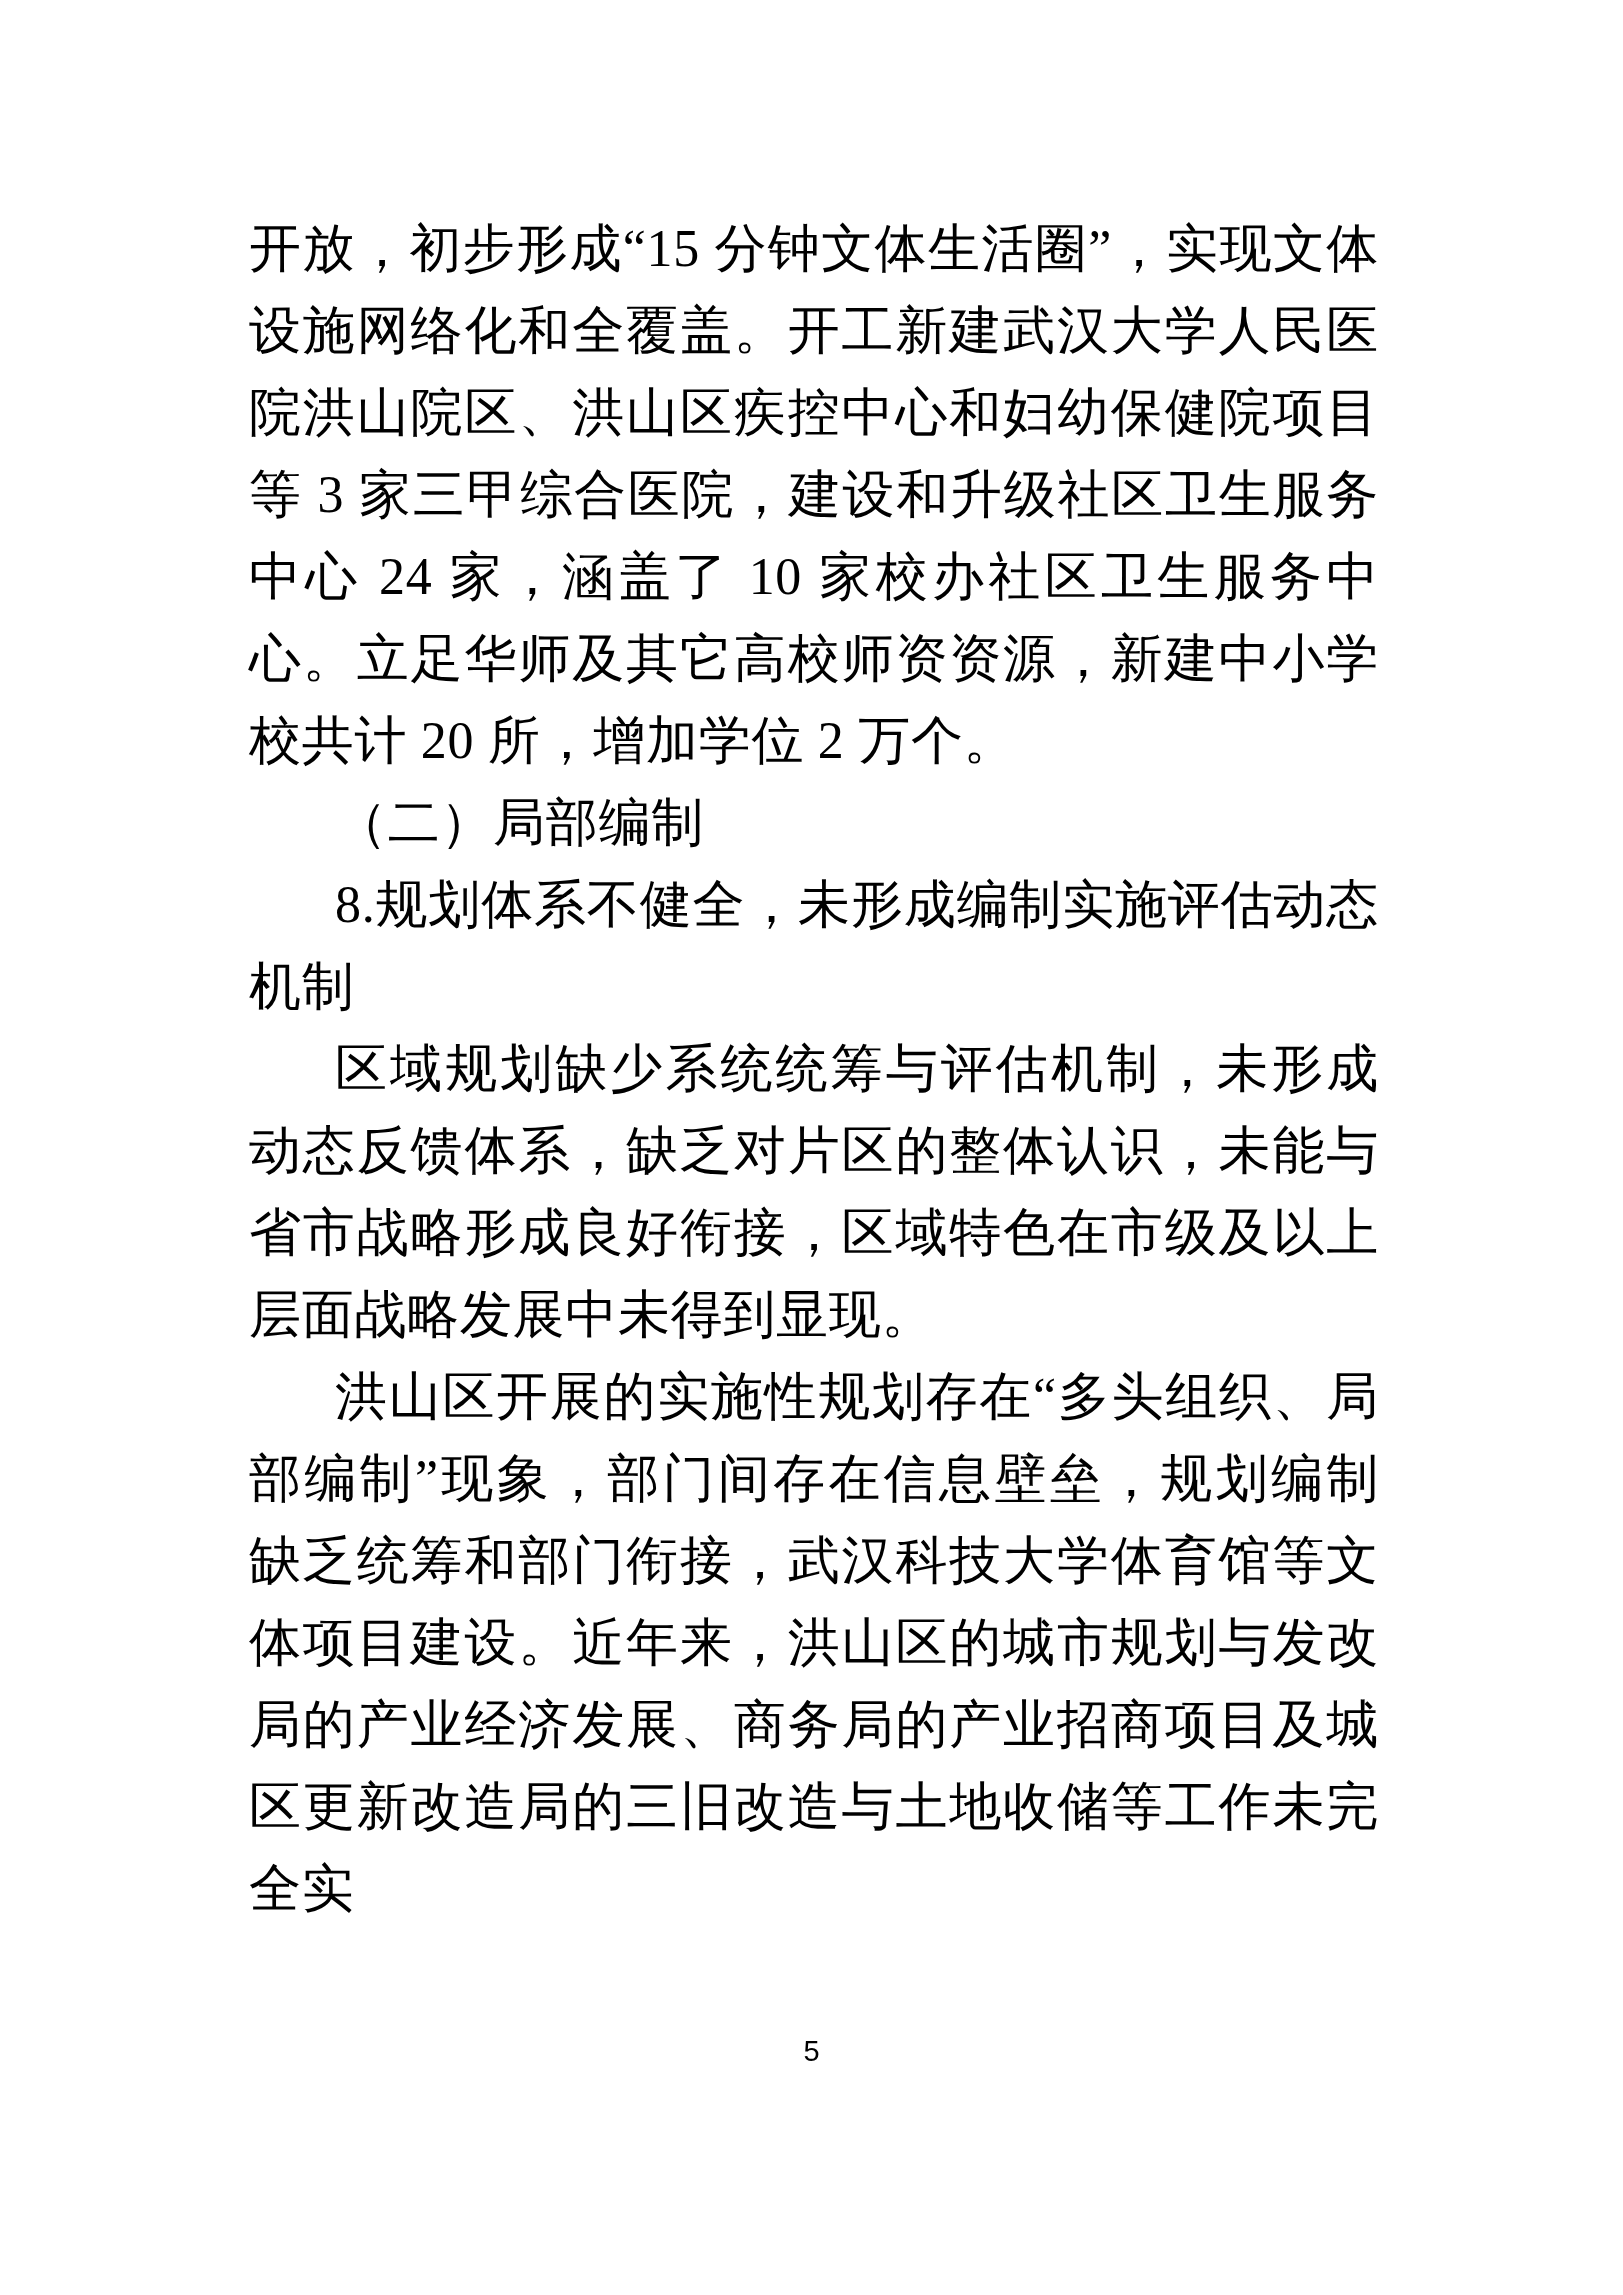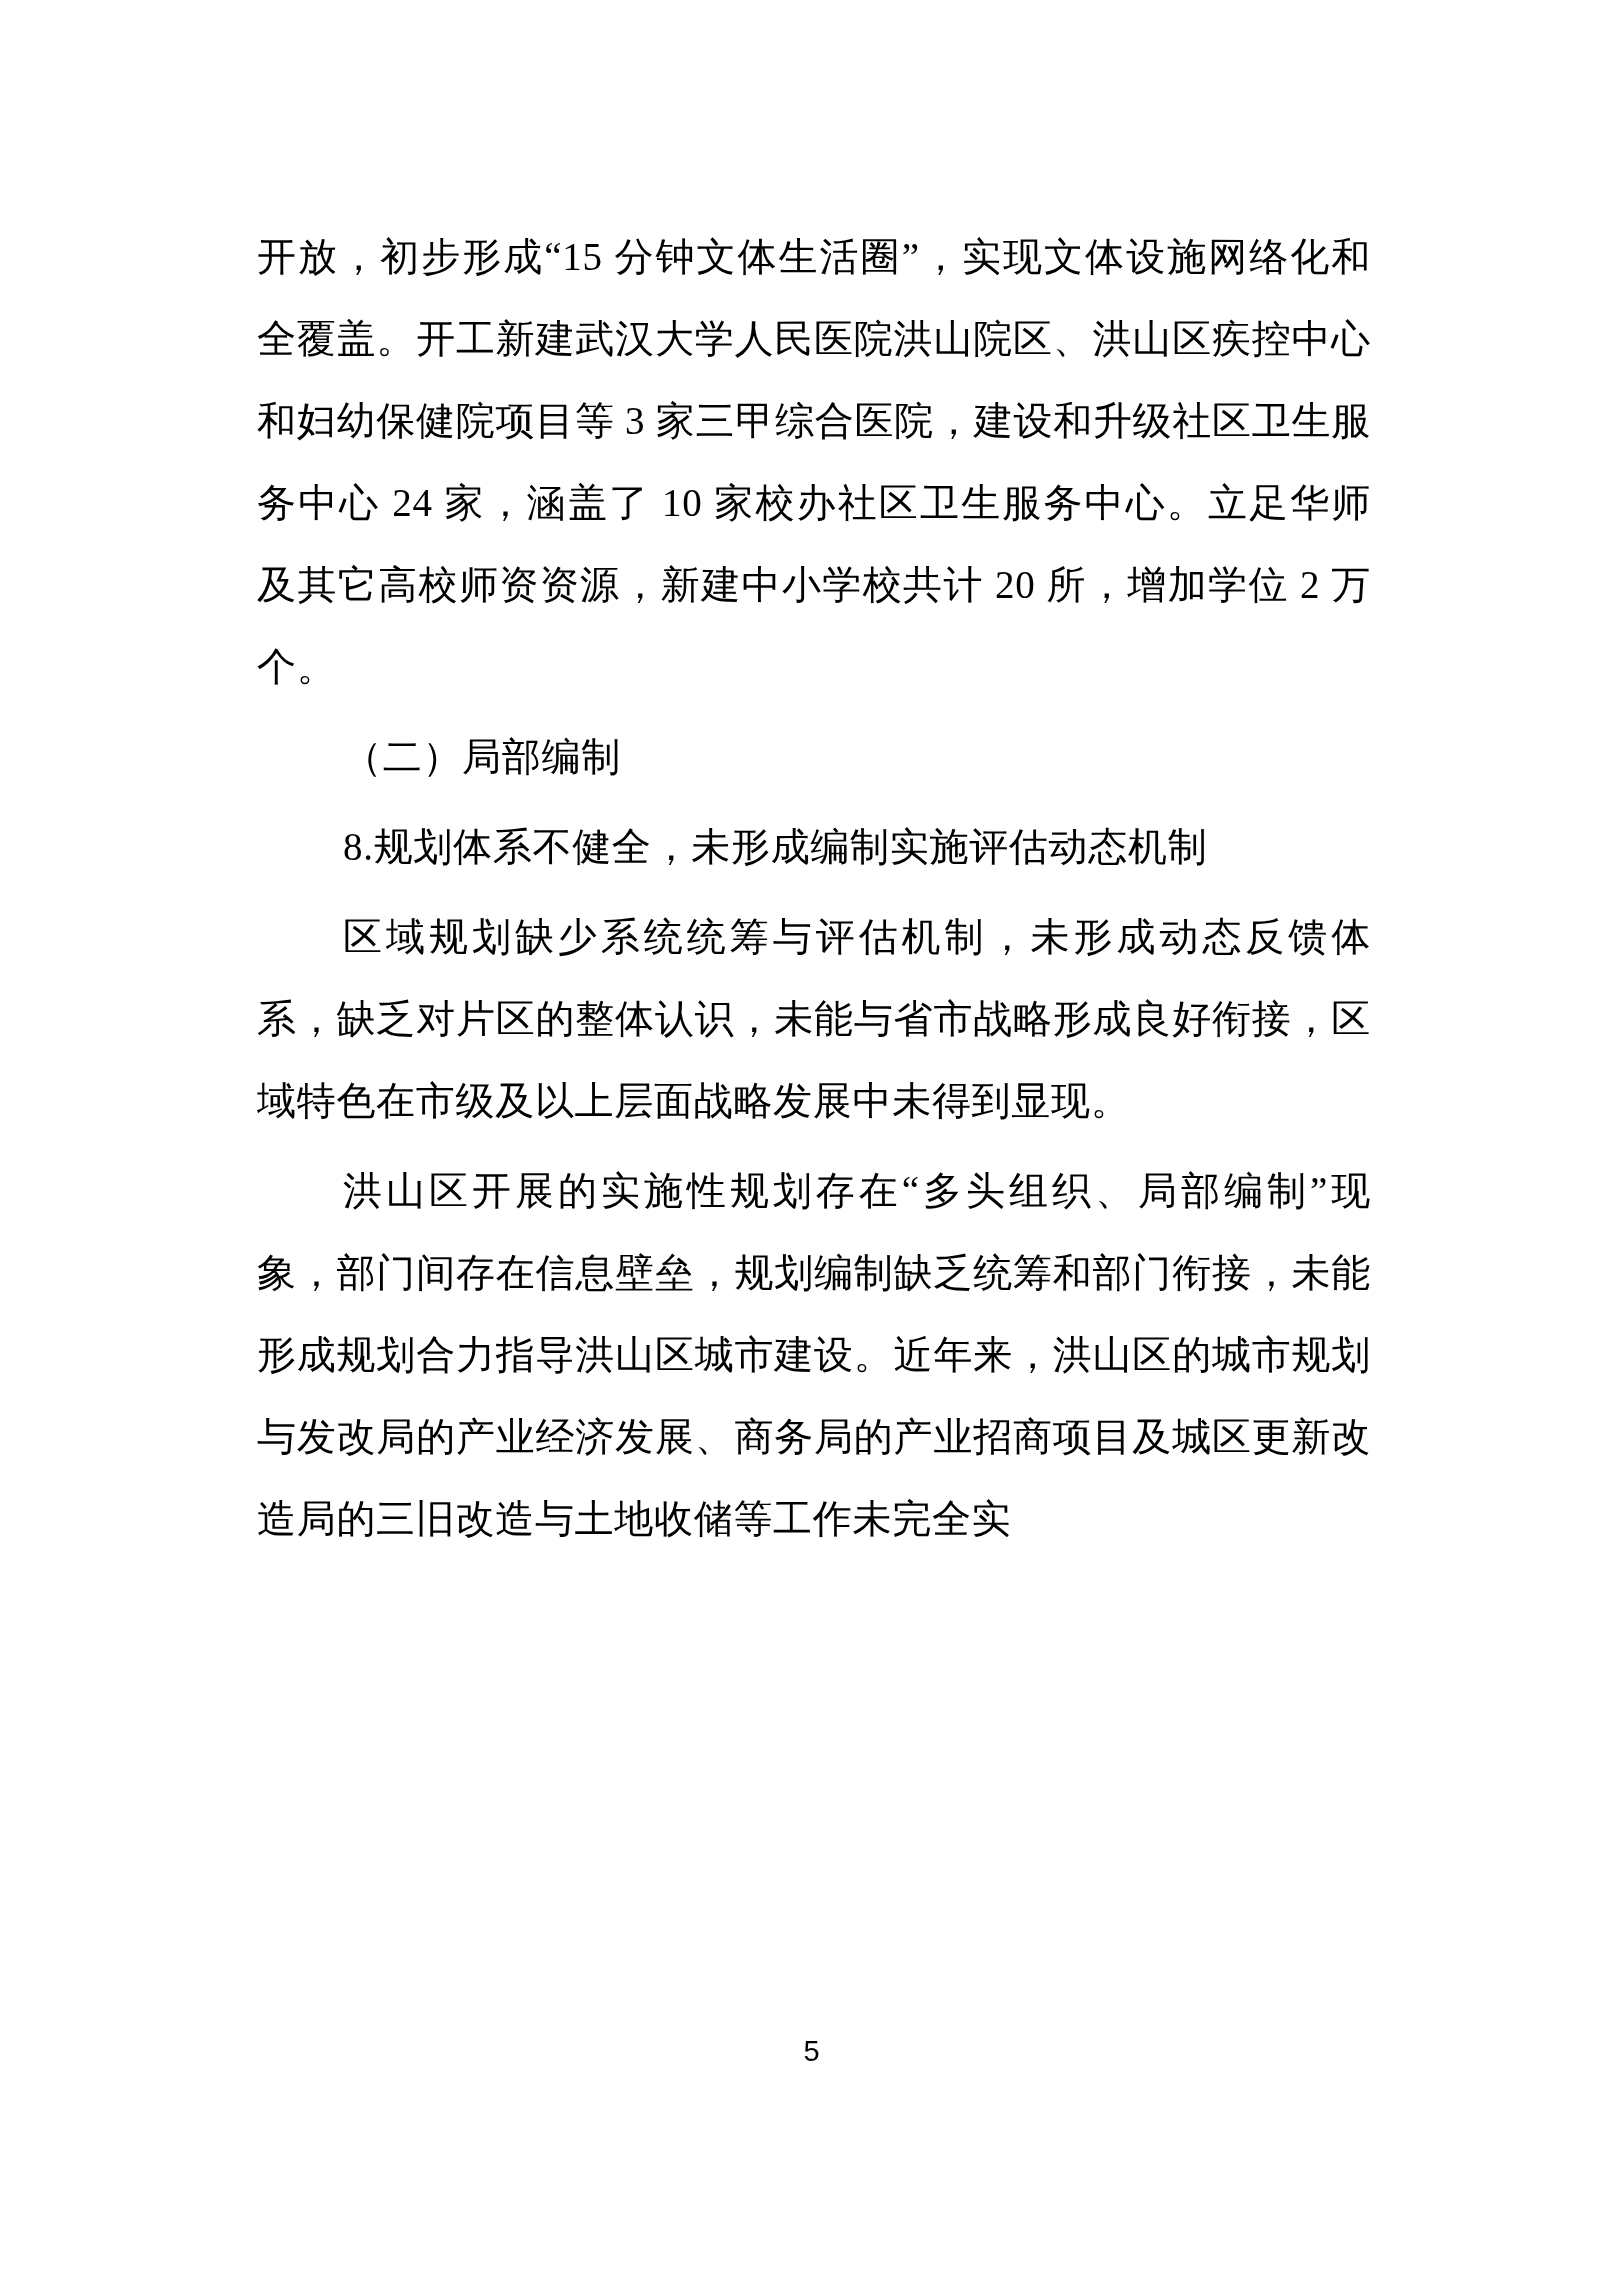--- a/index.html
+++ b/index.html
@@ -14,23 +14,23 @@
   }
   .text-block {
     position: absolute;
     left: 249px;
     top: 208px;
     width: 1130px;
   }
   .text-block p,
   .text-block h2,
   .text-block h3 {
-    margin: 8px;
+    margin: 0;
     padding: 0;
-    font-size: 39px;
+    font-size: 52px;
     line-height: 82px;
     font-weight: normal;
     text-align: justify;
     text-justify: inter-ideograph;
     letter-spacing: 0.7px;
   }
   .indent { text-indent: 86px; }
   .no-indent { text-indent: 0; }
   .heading-l2 { font-weight: bold; }
   .heading-l3 { font-weight: bold; }
@@ -50,19 +50,19 @@
 </style>
 </head>
 <body>
 
 <div class="page">
   <div class="text-block">
     <p class="no-indent">开放，初步形成“15 分钟文体生活圈”，实现文体设施网络化和全覆盖。开工新建武汉大学人民医院洪山院区、洪山区疾控中心和妇幼保健院项目等 3 家三甲综合医院，建设和升级社区卫生服务中心 24 家，涵盖了 10 家校办社区卫生服务中心。立足华师及其它高校师资资源，新建中小学校共计 20 所，增加学位 2 万个。</p>
     <h2 class="heading-l2 indent">（二）局部编制</h2>
     <h3 class="heading-l3 indent">8.规划体系不健全，未形成编制实施评估动态机制</h3>
     <p class="indent">区域规划缺少系统统筹与评估机制，未形成动态反馈体系，缺乏对片区的整体认识，未能与省市战略形成良好衔接，区域特色在市级及以上层面战略发展中未得到显现。</p>
-    <p class="indent">洪山区开展的实施性规划存在“多头组织、局部编制”现象，部门间存在信息壁垒，规划编制缺乏统筹和部门衔接，未能形成规划合力指导洪山区城市建设。近年来，洪山区的城市规划与发改局的产业经济发展、商务局的产业招商项目及城区更新改造局的三旧改造与土地收储等工作未完全实</p>
+    <p class="indent">洪山区开展的实施性规划存在“多头组织、局部编制”现象，部门间存在信息壁垒，规划编制缺乏统筹和部门衔接，武汉科技大学体育馆等文体项目建设。近年来，洪山区的城市规划与发改局的产业经济发展、商务局的产业招商项目及城区更新改造局的三旧改造与土地收储等工作未完全实</p>
   </div>
   <div class="footer">
     <span class="page-number">5</span>
   </div>
 </div>
 
 
 </body></html>

